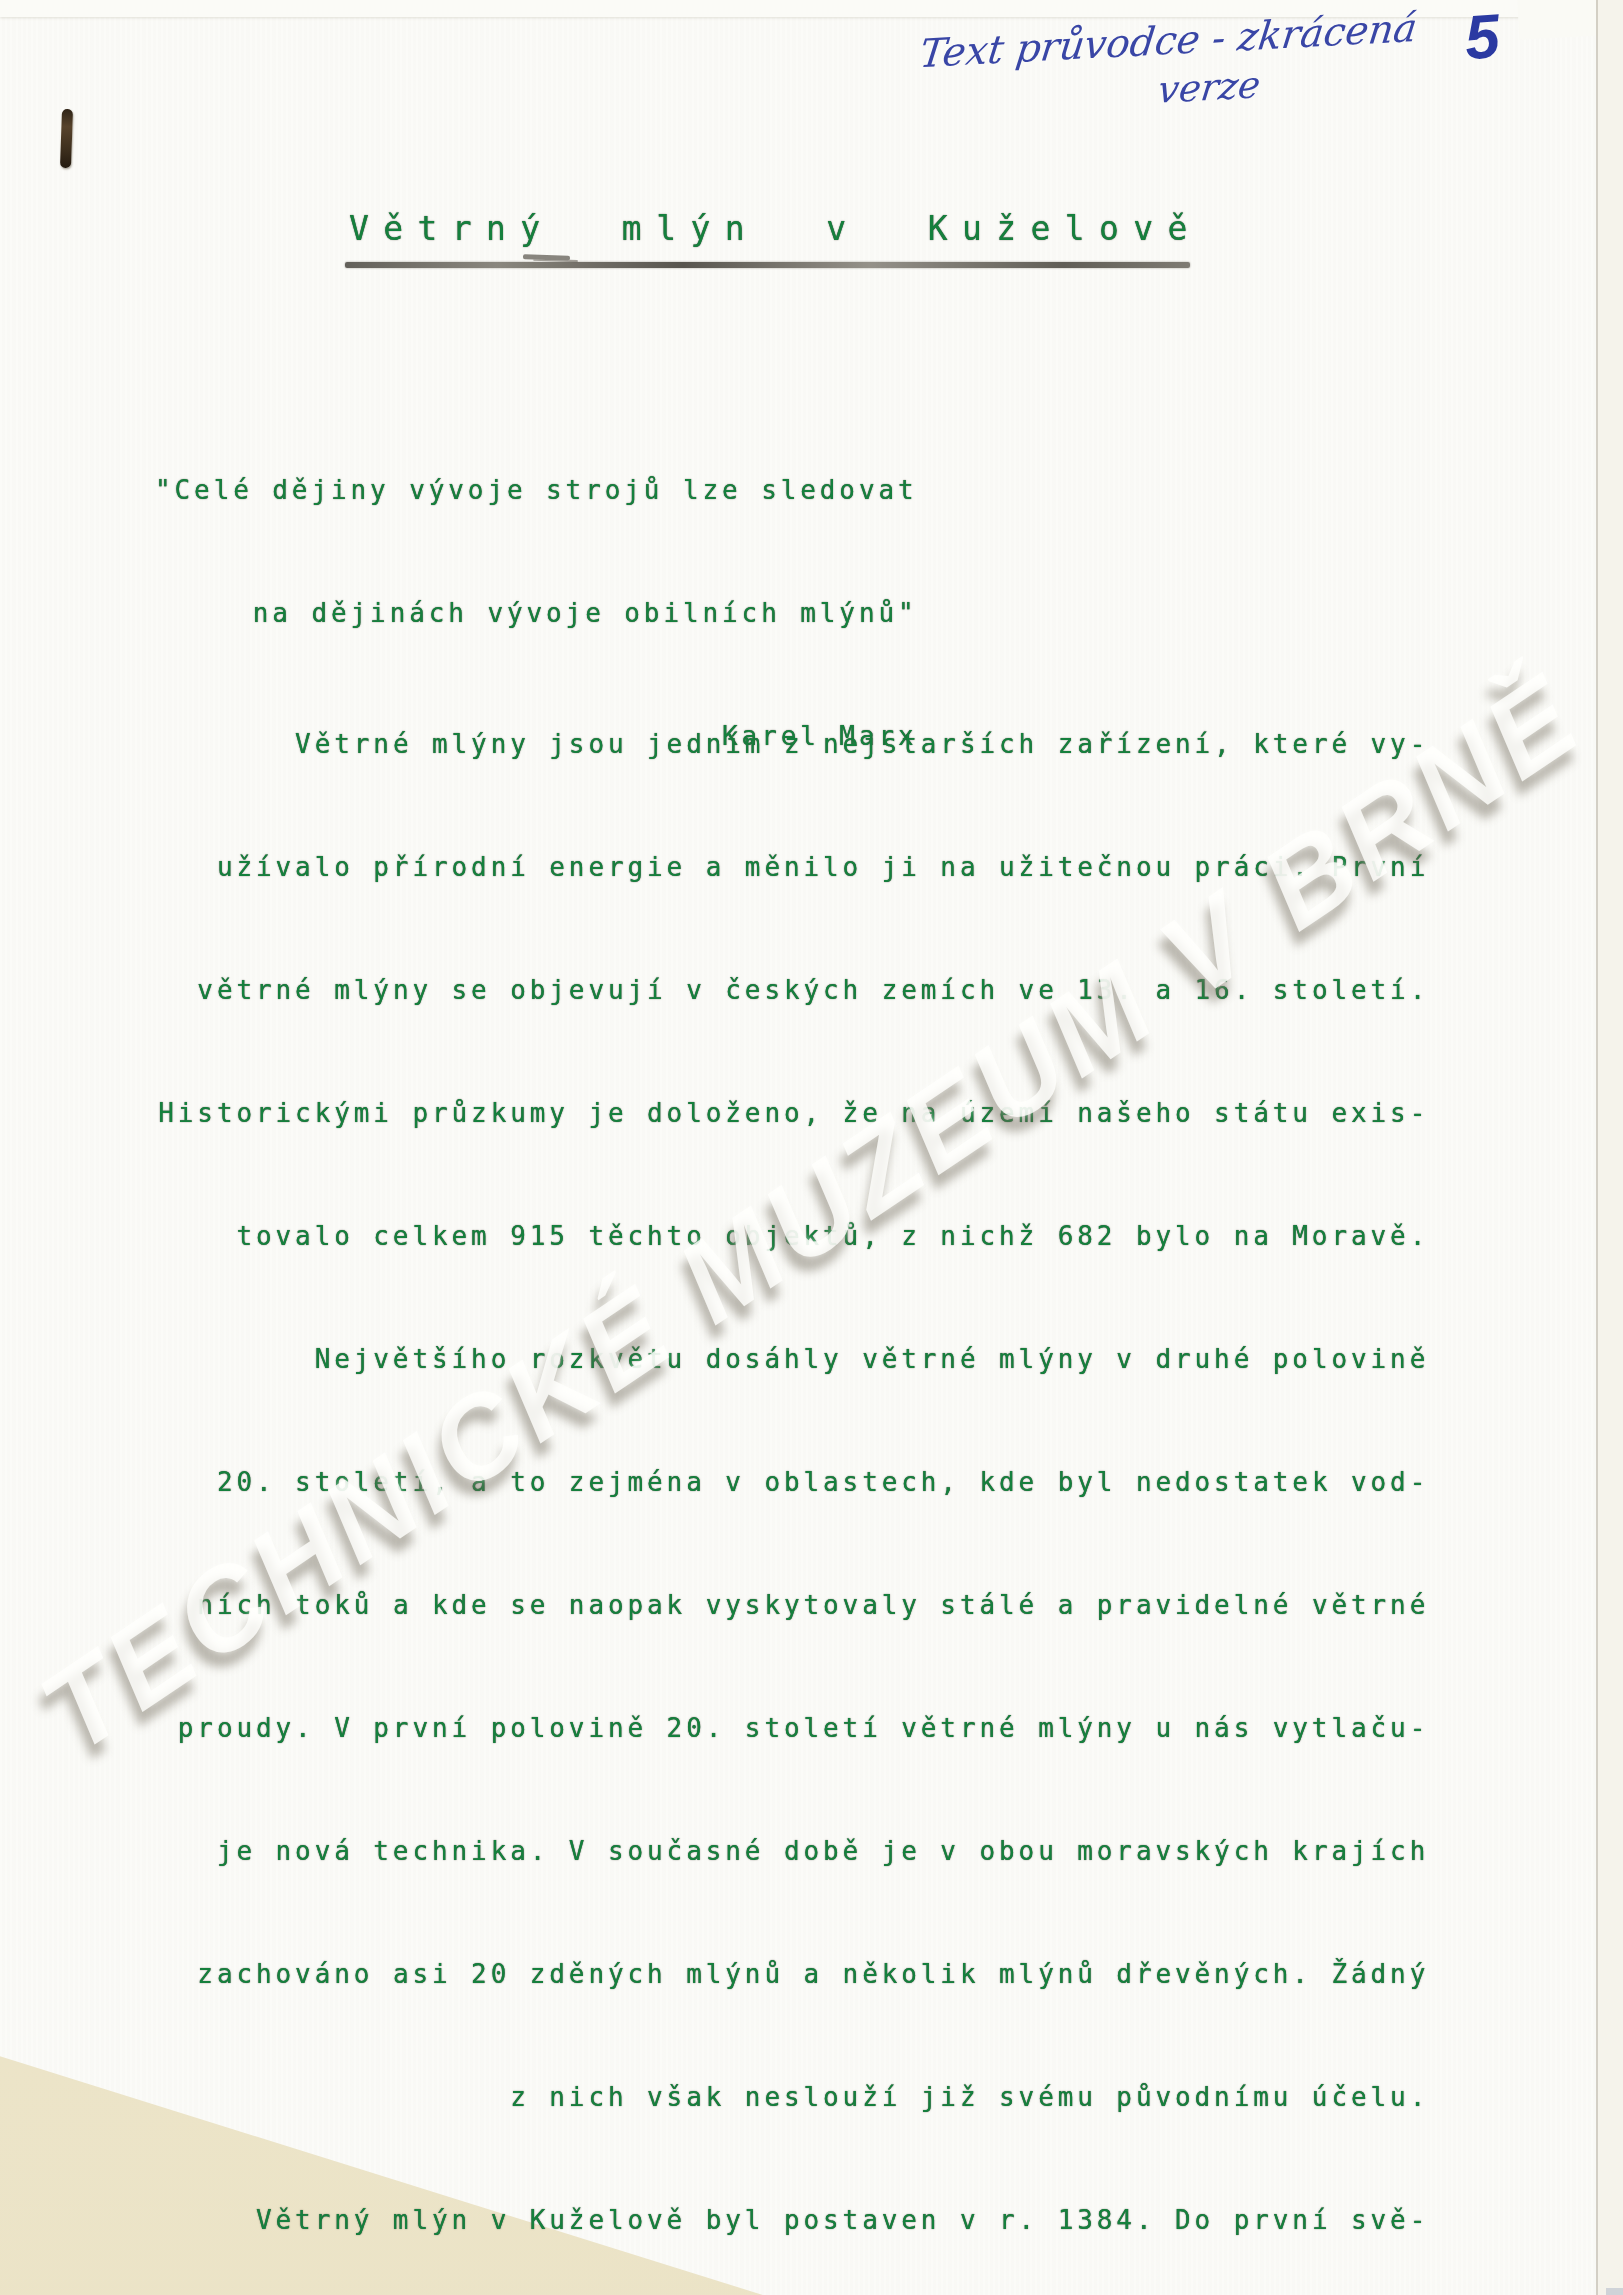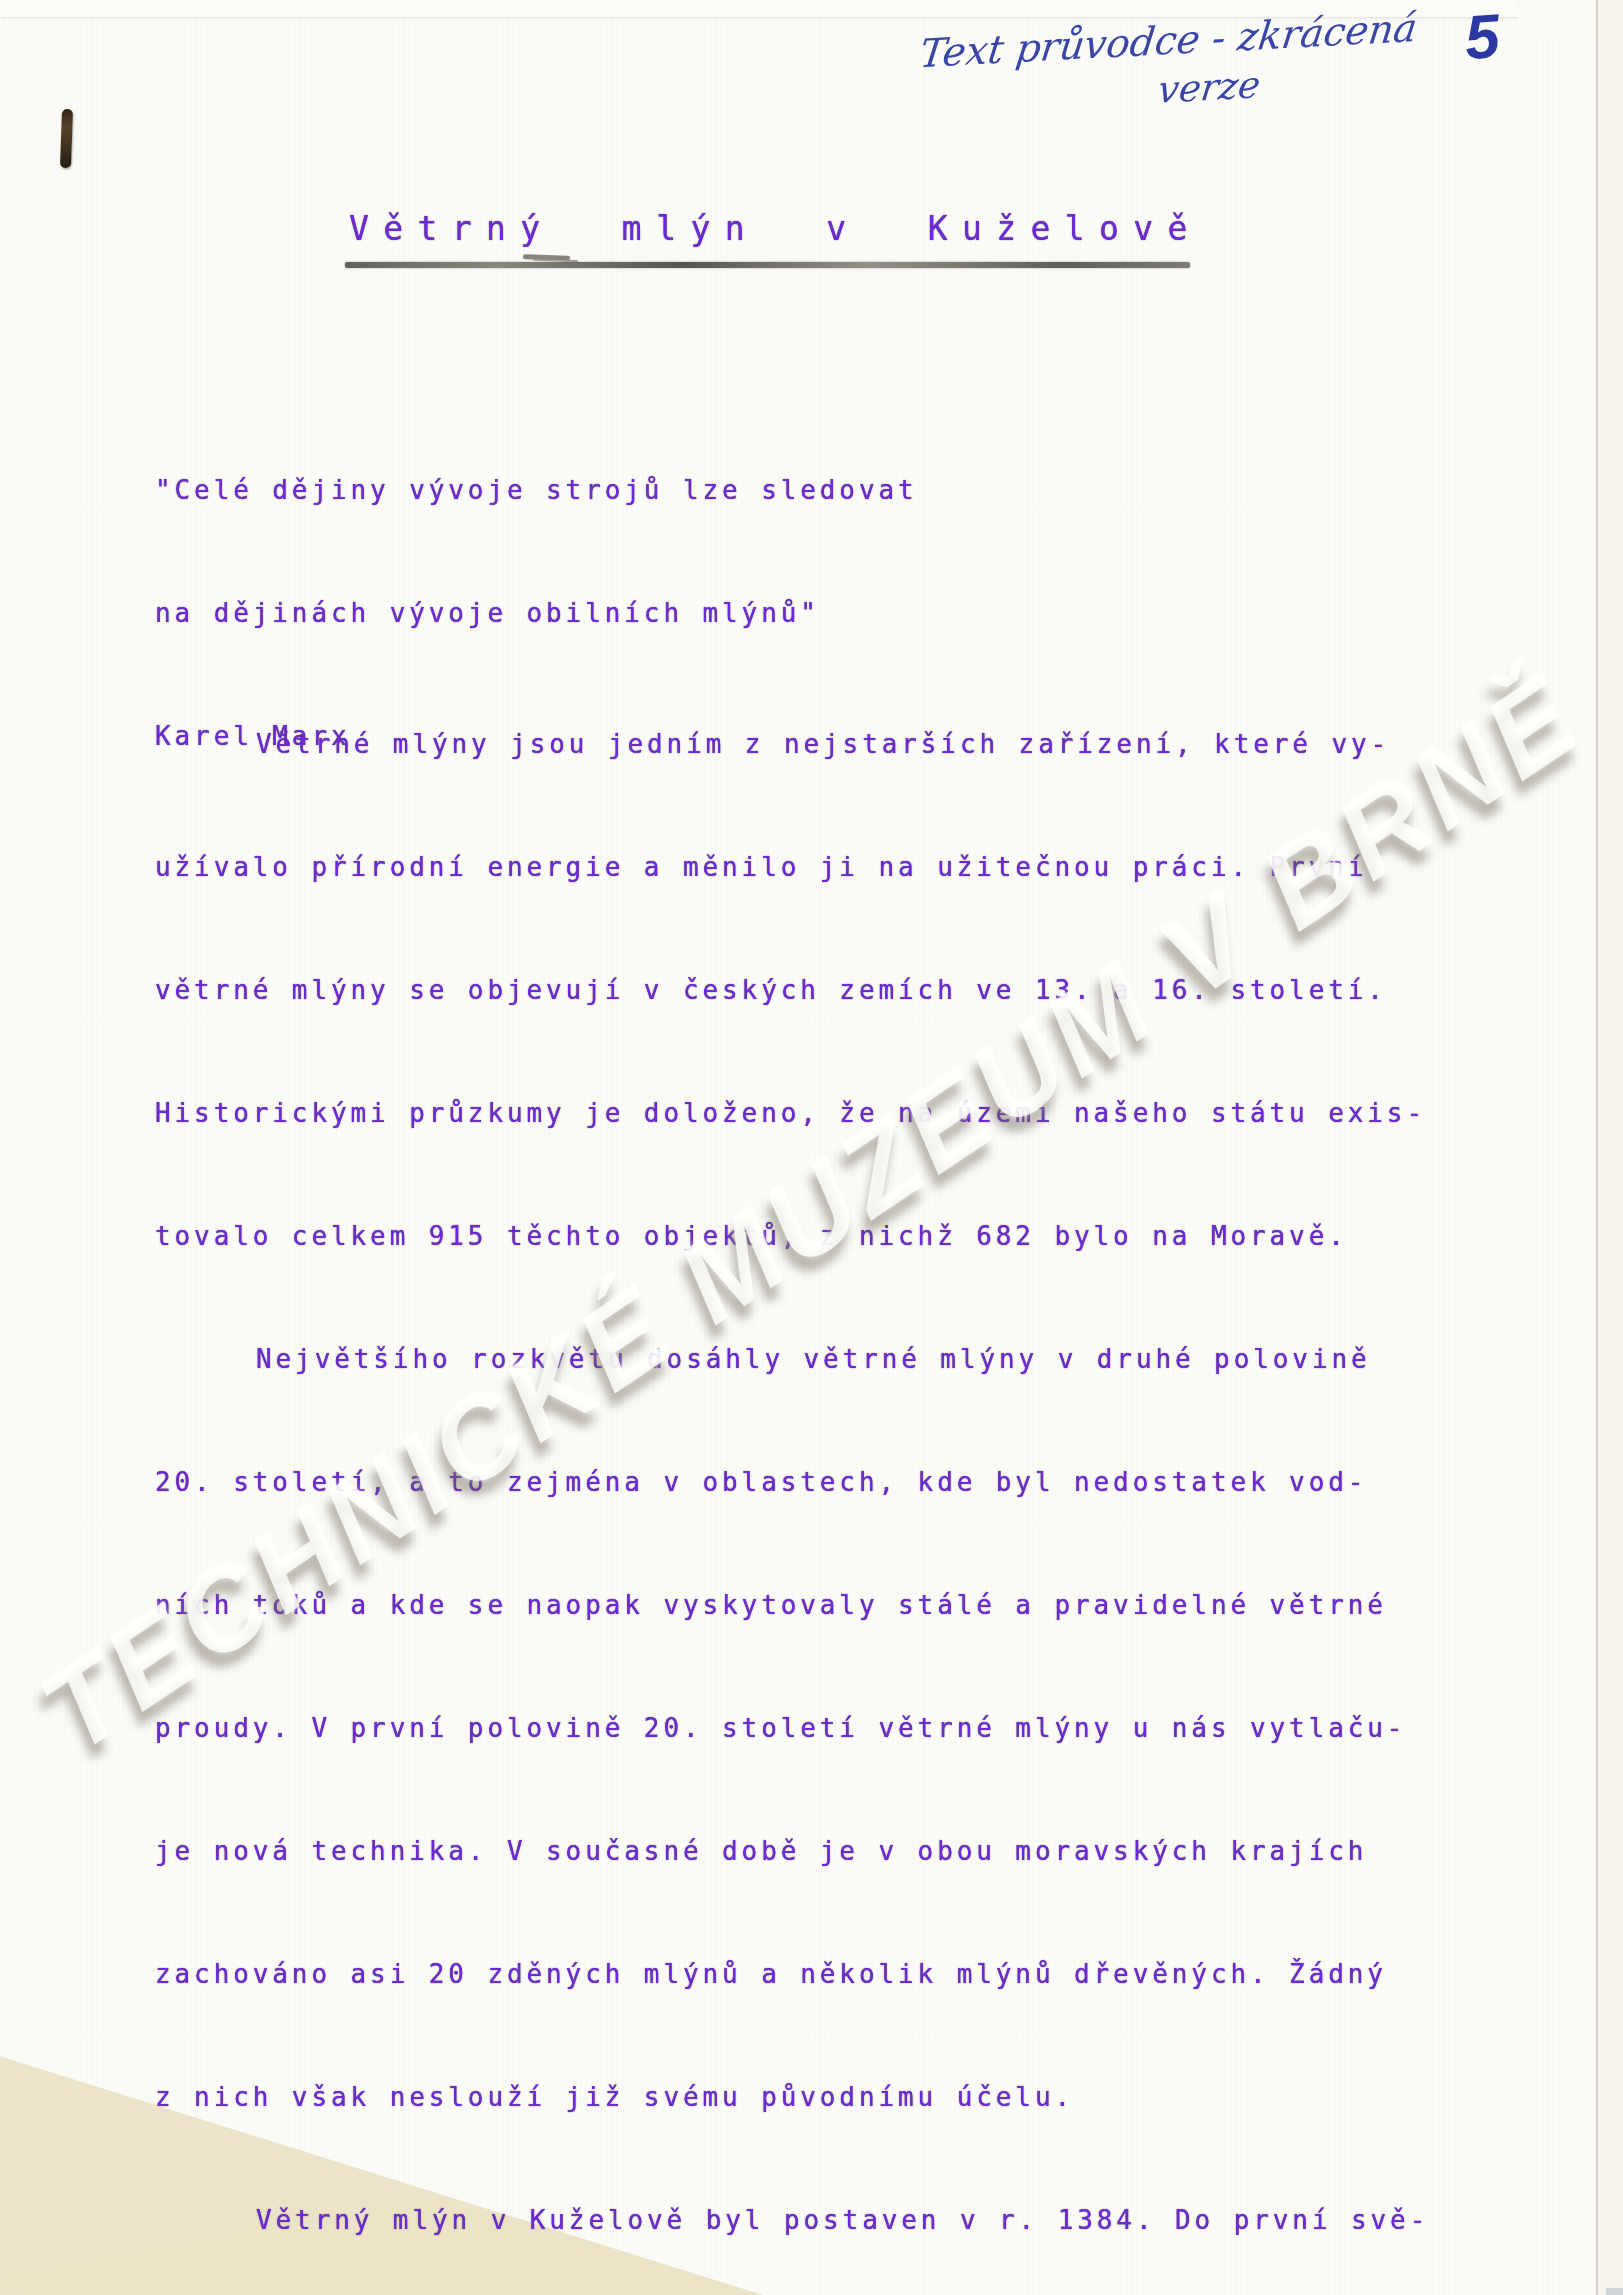--- a/index.html
+++ b/index.html
@@ -21,22 +21,22 @@
     background:#fafaf5;transform:rotate(-3deg);}
   .right-strip{position:absolute;right:0;top:0;width:25px;height:100%;background:#f5f3eb;}
   .right-edge-line{position:absolute;left:1596px;top:0;width:2px;height:100%;
     background:rgba(178,172,154,0.55);}
   .bottom-right-sliver{position:absolute;left:1606px;top:2288px;width:17px;height:7.2px;background:#cfd3d8;}
 
   .staple{position:absolute;left:61px;top:109px;width:11px;height:59px;
     background:linear-gradient(180deg,#2f2417,#57432c 30%,#3c2e1d 70%,#241a0f);
     border-radius:5.2px;transform:rotate(2deg);box-shadow:0.7px 1.3px 2px rgba(90,80,60,0.5);}
 
-  .typed{color:#6d28d9;white-space:pre;
-    text-shadow:0 0 0.7px rgba(66,62,55,0.9),0 0 2px rgba(92,87,76,0.35);}
+  .typed{color:#15803d;white-space:pre;
+    text-shadow:0 0 0.7px rgba(66,62,55,0.9),0 0 2px rgba(92,87,76,0.35);text-align:right;}
 
   .title{position:absolute;left:349px;top:209px;font-size:33px;
     letter-spacing:14.4px;word-spacing:33px;}
   .title-underline{position:absolute;left:345px;top:262px;width:845px;height:5.9px;border-radius:2px;
     background:linear-gradient(90deg,rgba(72,69,62,0.85),rgba(100,96,86,0.75) 18%,rgba(70,67,60,0.9) 40%,rgba(105,100,90,0.7) 62%,rgba(75,72,64,0.88) 85%,rgba(95,91,82,0.8));
     box-shadow:0 0 2px rgba(90,85,75,0.6);}
   .title-smudge{position:absolute;left:523px;top:255px;width:47px;height:4.6px;
     background:rgba(88,84,75,0.7);border-radius:2px;transform:rotate(2deg);
     box-shadow:9.2px 2.6px 0 -1.3px rgba(95,90,80,0.55);}
 

